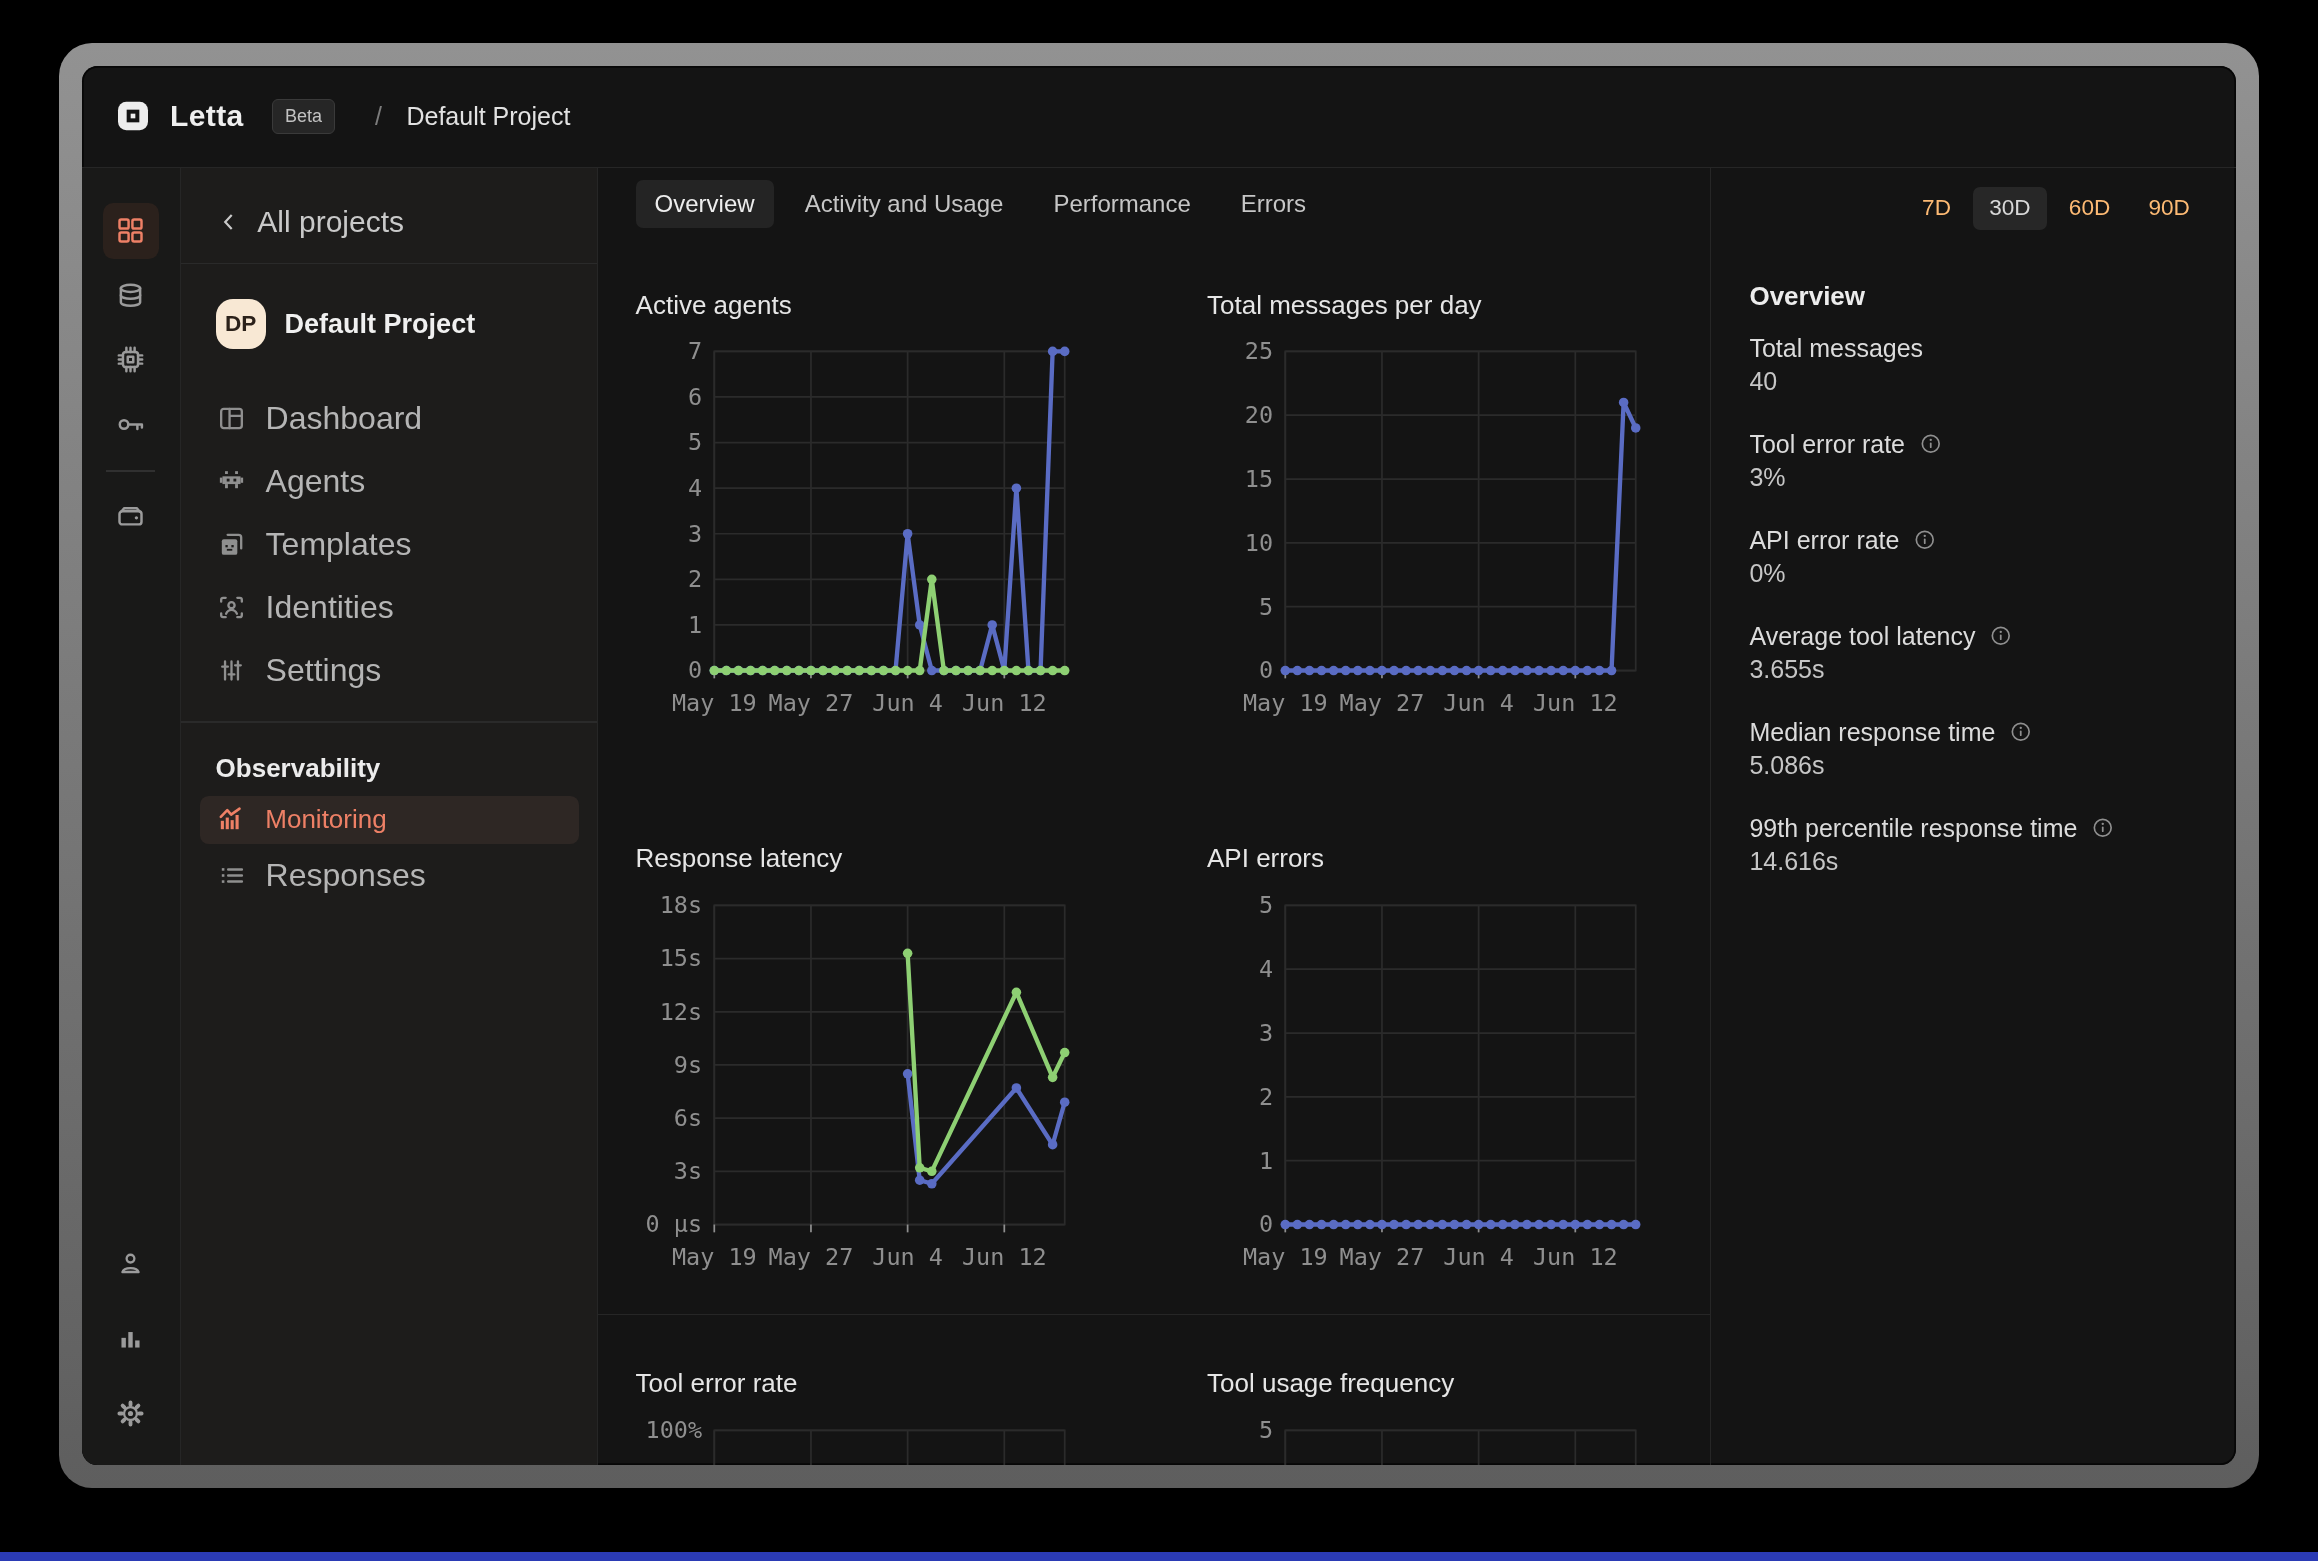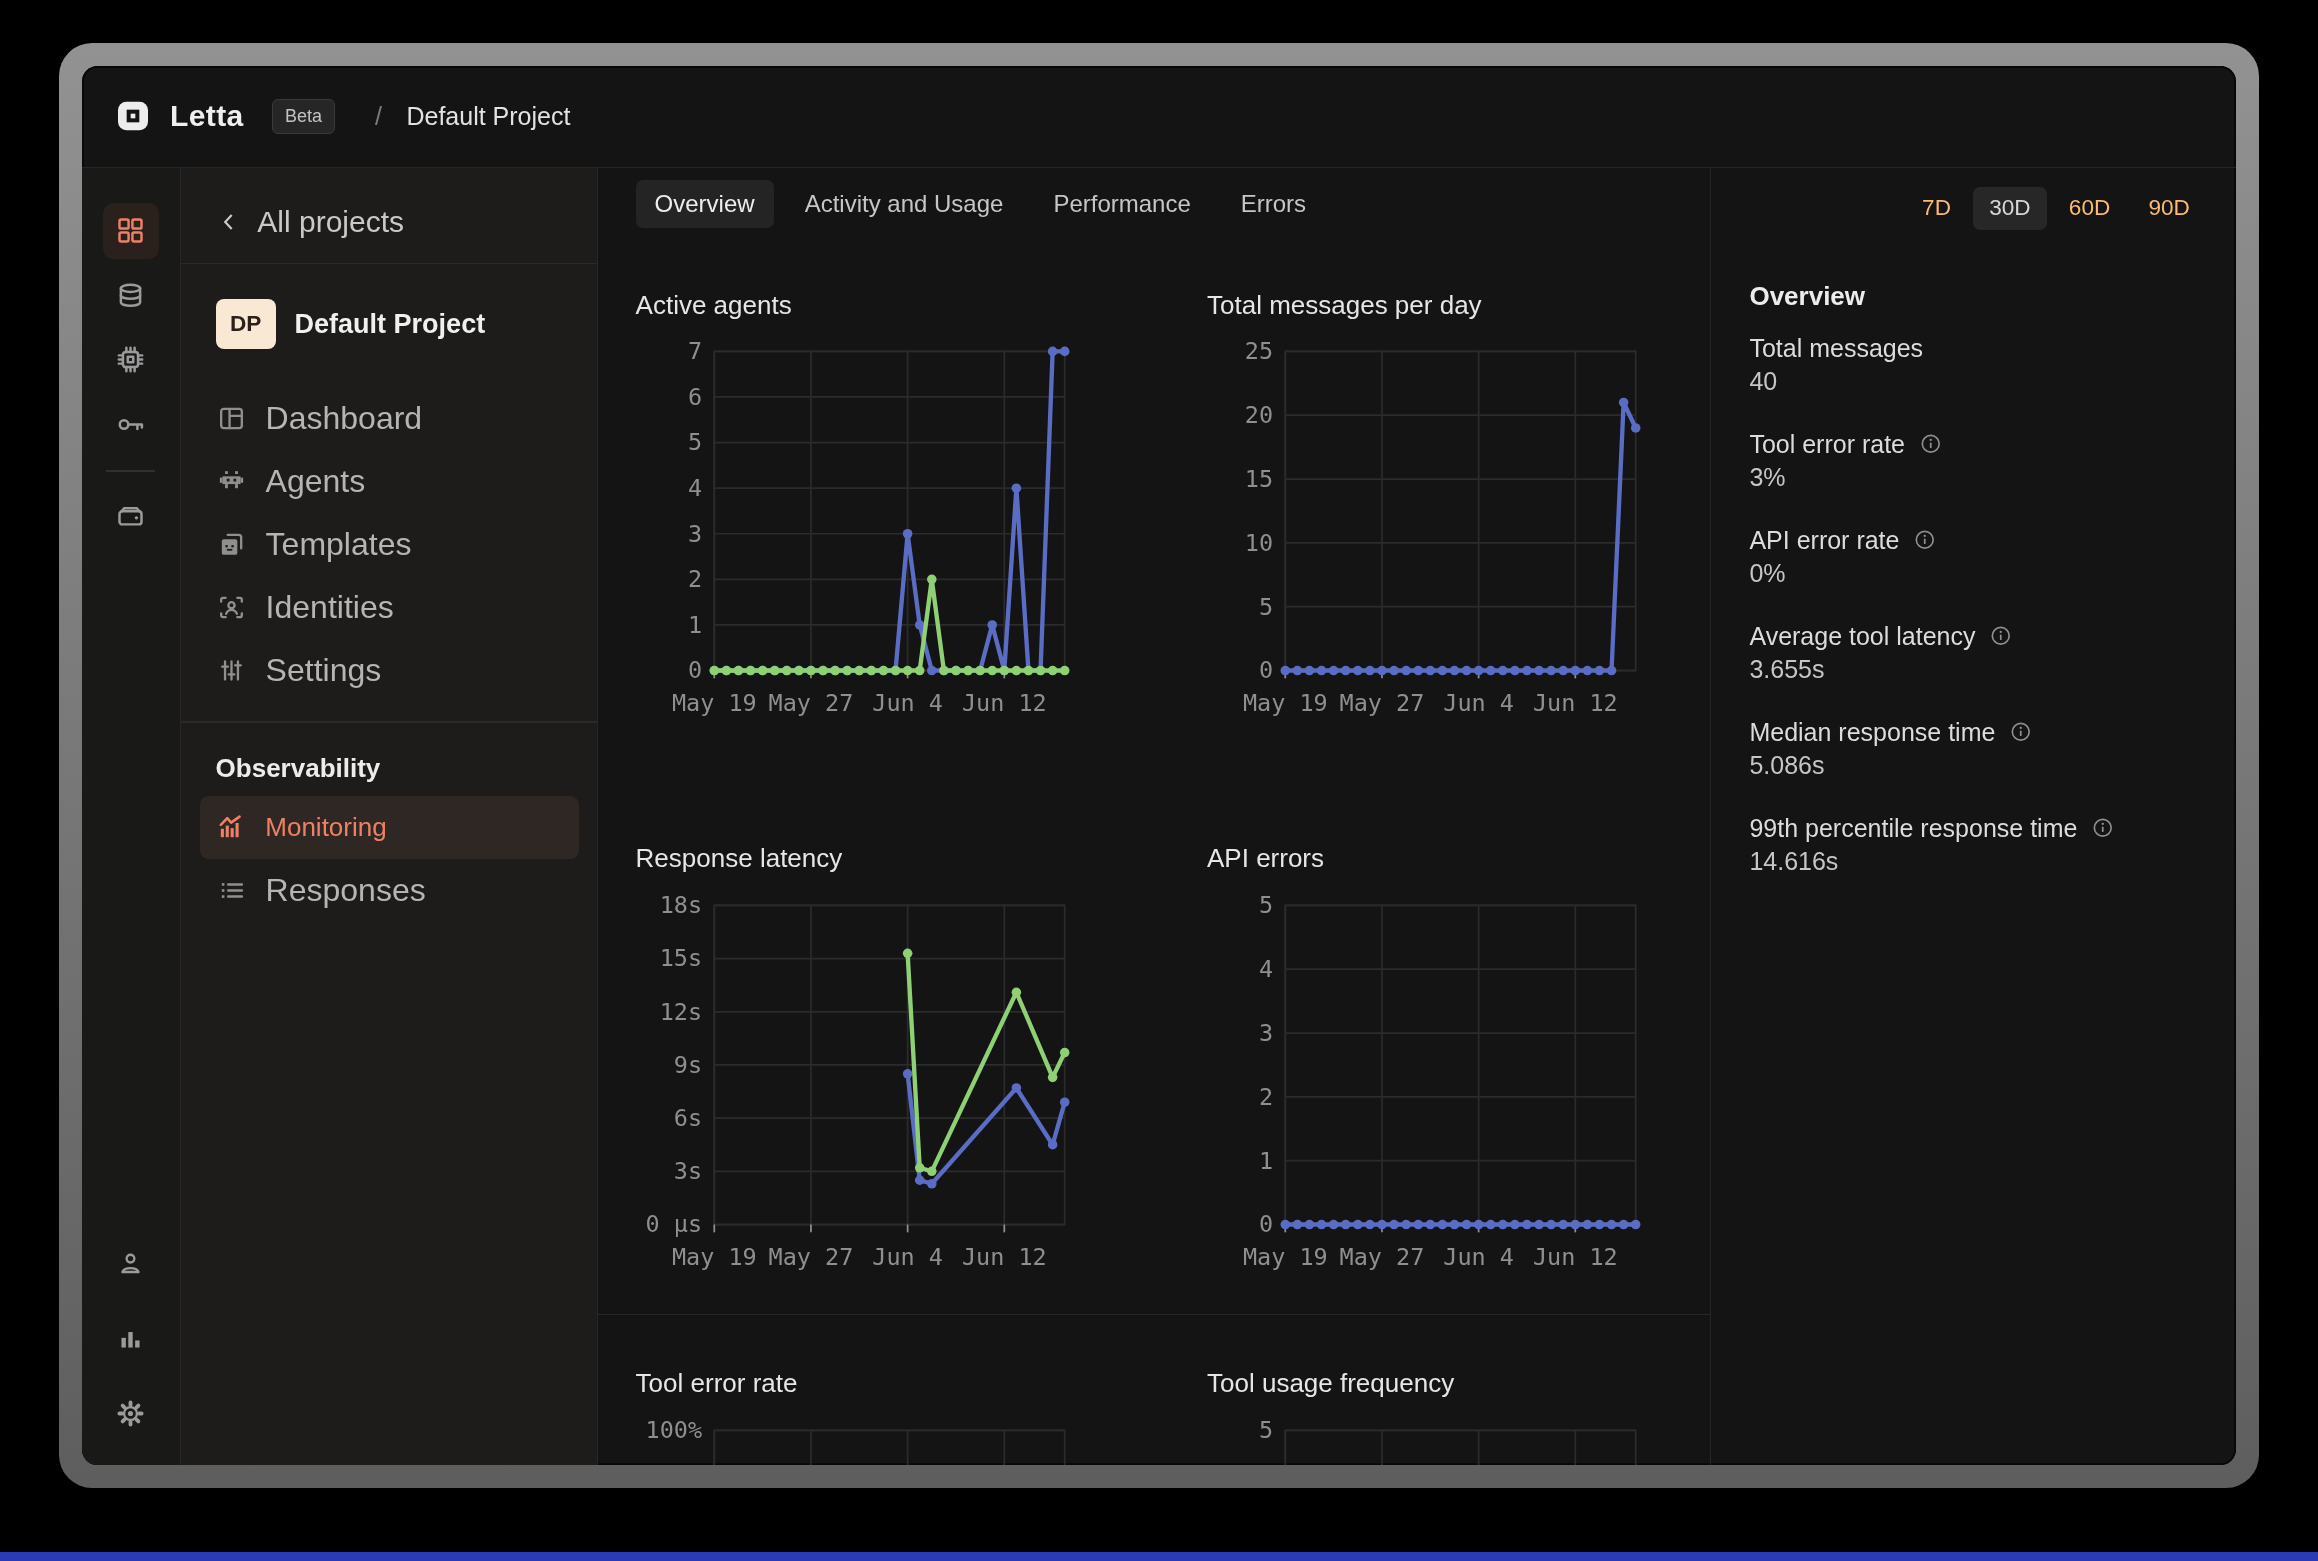--- a/index.html
+++ b/index.html
@@ -34,30 +34,30 @@
     justify-content:center;color:#9b9b9b;}
   .rail-btn.active{background:#2b211c;color:#ee8066;}
   .rail-divider{width:49px;height:1.7px;background:#303030;margin:8.7px 0;}
   
   .nav{width:417px;flex:none;background:#1d1c1b;border-right:1.7px solid #262626;display:flex;
     flex-direction:column;}
   .nav-back{display:flex;align-items:center;gap:15.7px;padding:37px 0 24px 35px;color:#c9c9c9;
     font-size:30px;}
   .nav-divider{height:1.7px;background:#2a2a2a;flex:none;}
   .nav-project{display:flex;align-items:center;gap:19px;padding:35px 0 0 35px;}
-  .avatar-dp{width:60px;height:50px;border-radius:8px;background:#f8e8d4;color:#2b211a;
+  .avatar-dp{width:50px;height:50px;border-radius:17px;background:#f8e8d4;color:#2b211a;
     font-size:22.6px;font-weight:600;display:flex;align-items:center;justify-content:center;}
   .nav-project-name{font-size:27px;font-weight:600;color:#f0f0f0;}
   .nav-list{margin-top:38px;}
   .nav-item{display:flex;align-items:center;gap:19px;height:63px;padding-left:35px;color:#b5b5b5;
     font-size:32px;}
   .nav-item .ni-icon{color:#8f8f8f;display:flex;}
   .nav-sec-divider{margin-top:19px;}
   .nav-heading{font-size:26px;font-weight:600;color:#ececec;margin:30px 0 12px 35px;}
-  .nav-item-active{display:flex;align-items:center;gap:19px;height:63px;margin:0 17.4px 0 19px;
+  .nav-item-active{display:flex;align-items:center;gap:19px;height:48px;margin:0 17.4px 0 19px;
     padding-left:15.7px;border-radius:8.7px;background:#2e2724;color:#ee8066;font-size:26px;}
   .nav-item-active .ni-icon{color:#ee8066;display:flex;}
   
   .content{flex:1;min-width:0;display:flex;position:relative;}
   .main{flex:1;min-width:0;display:flex;flex-direction:column;}
   .topbar{flex:none;padding:12px 0 8.7px 38px;display:flex;align-items:center;gap:12px;}
   .tab{font-size:24px;color:#c6c6c6;padding:10.4px 19px;border-radius:7px;}
   .tab.active{background:#242424;color:#ededed;}
   .timerange{position:absolute;top:19px;right:30px;display:flex;align-items:center;gap:5.2px;}
   .range{font-size:22.6px;color:#fdba74;padding:8.7px 16.5px;border-radius:7px;}

